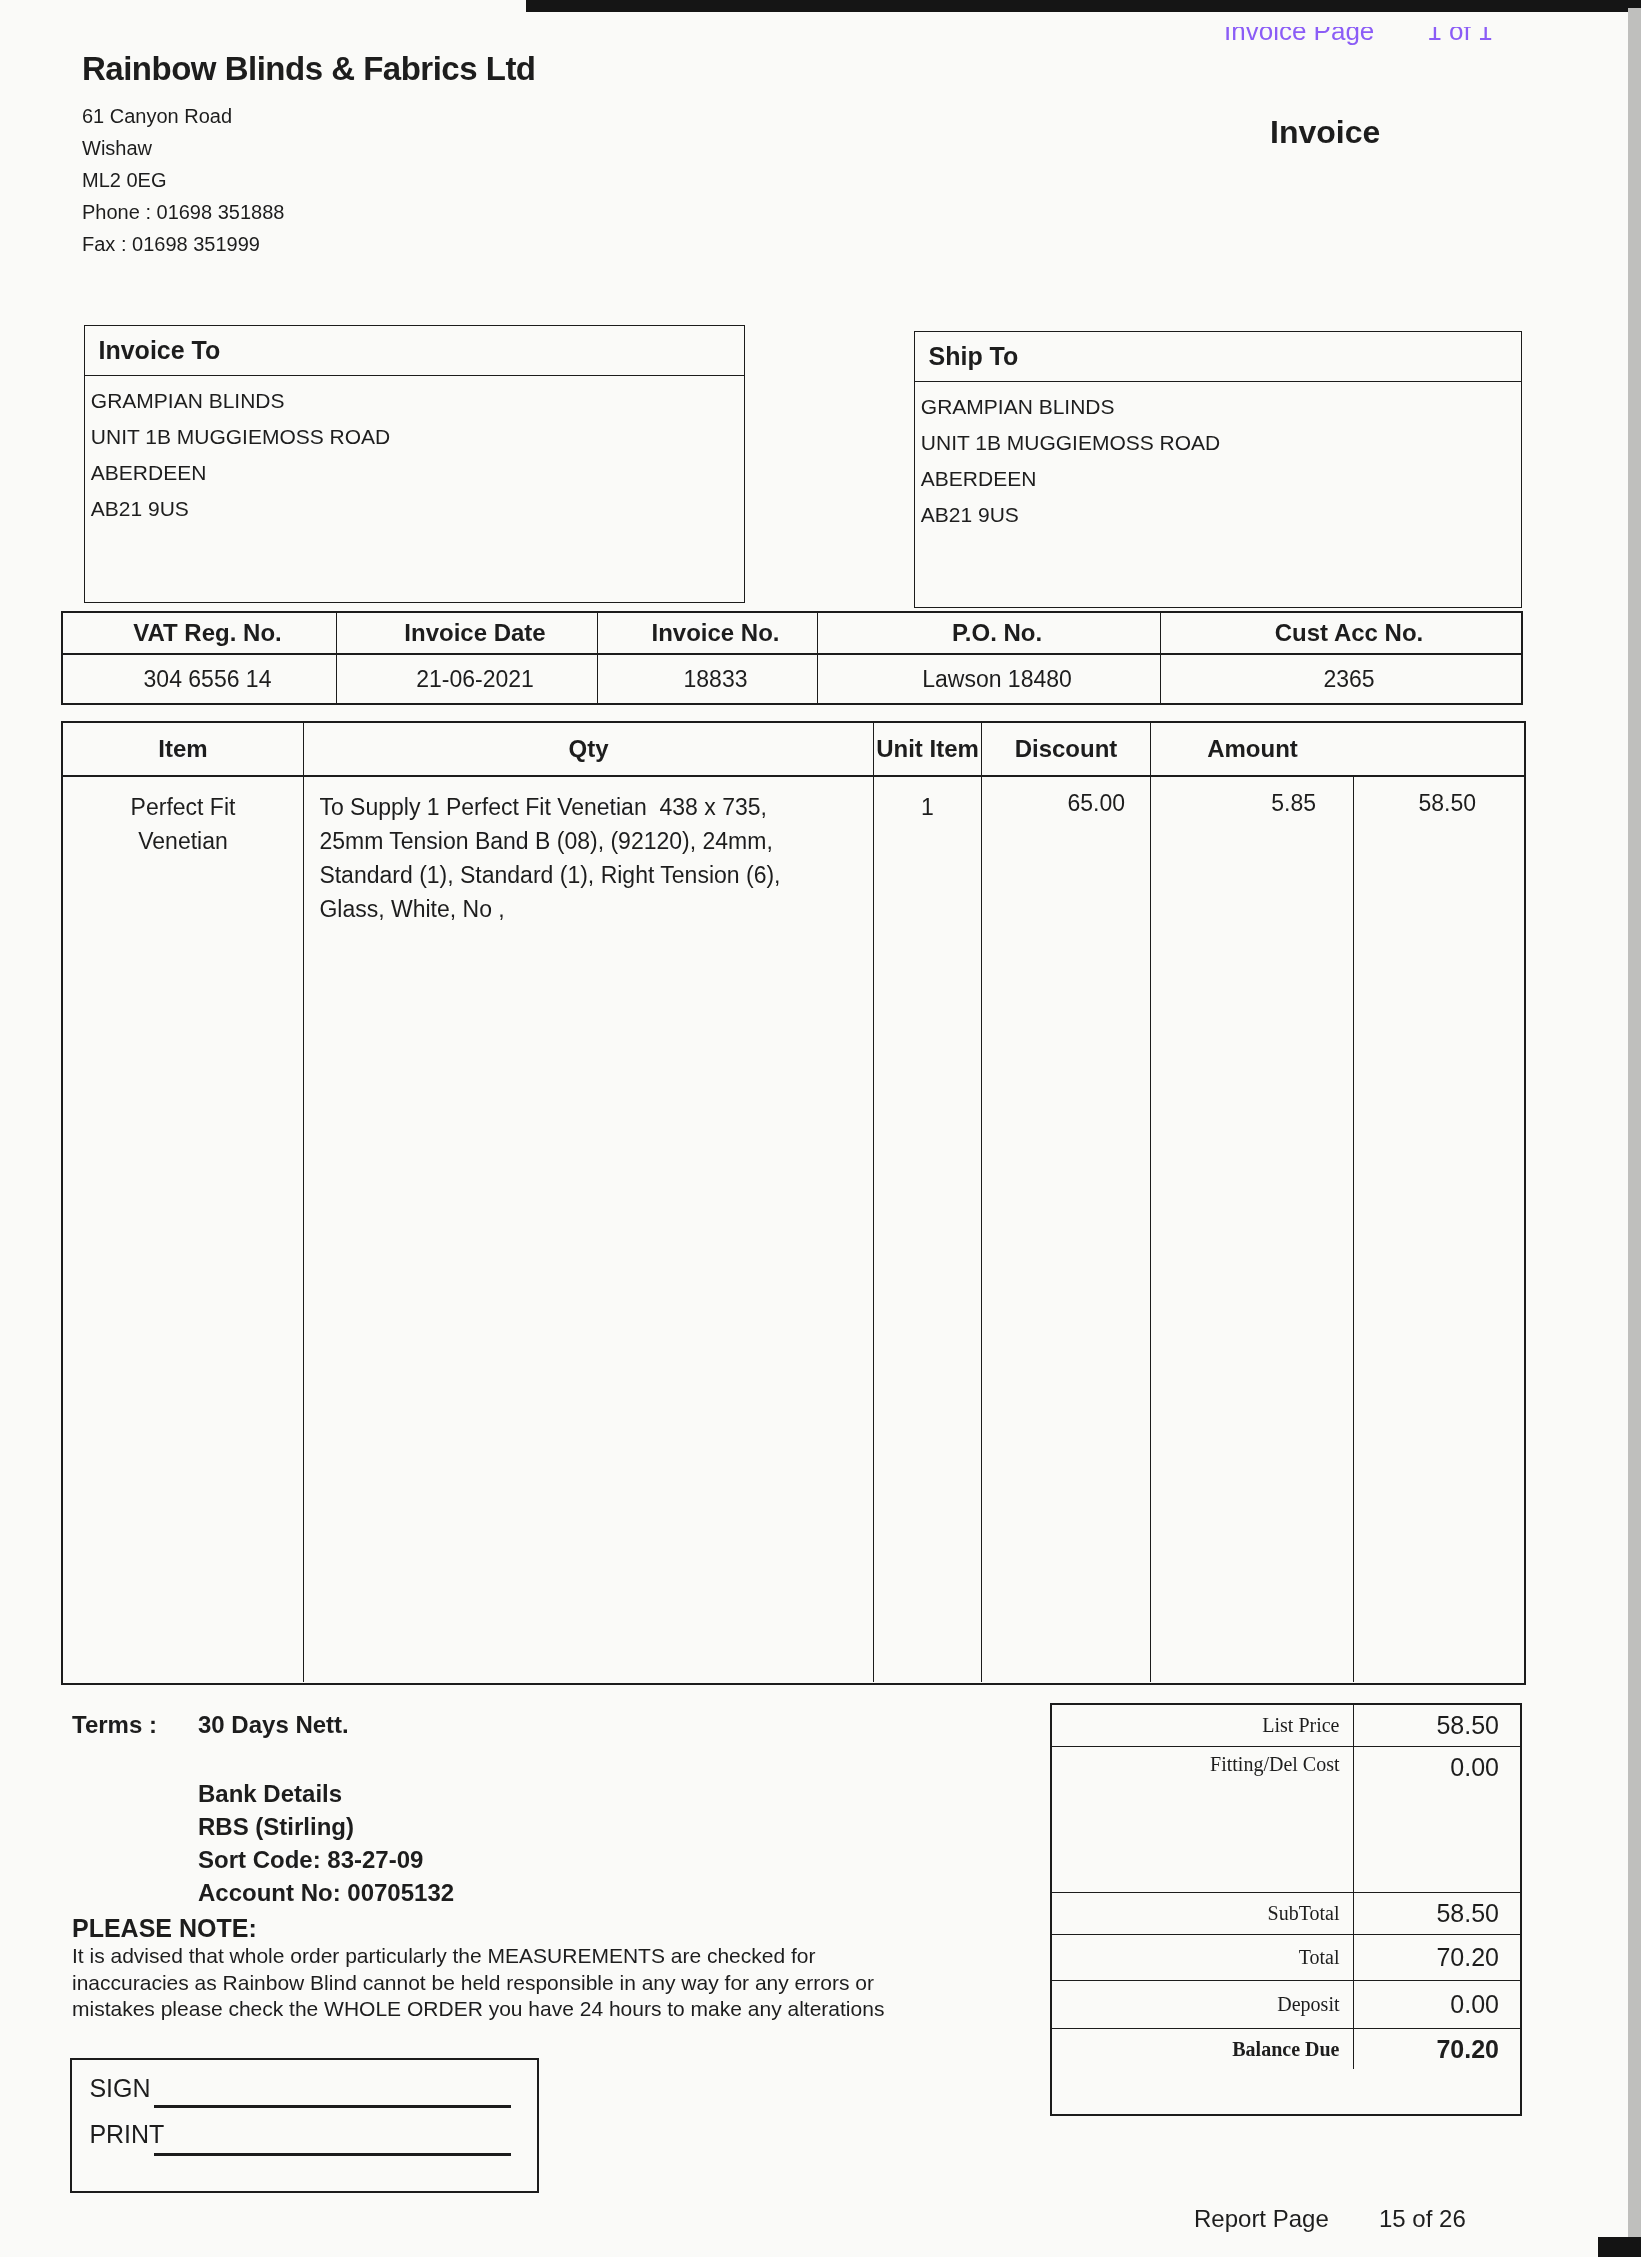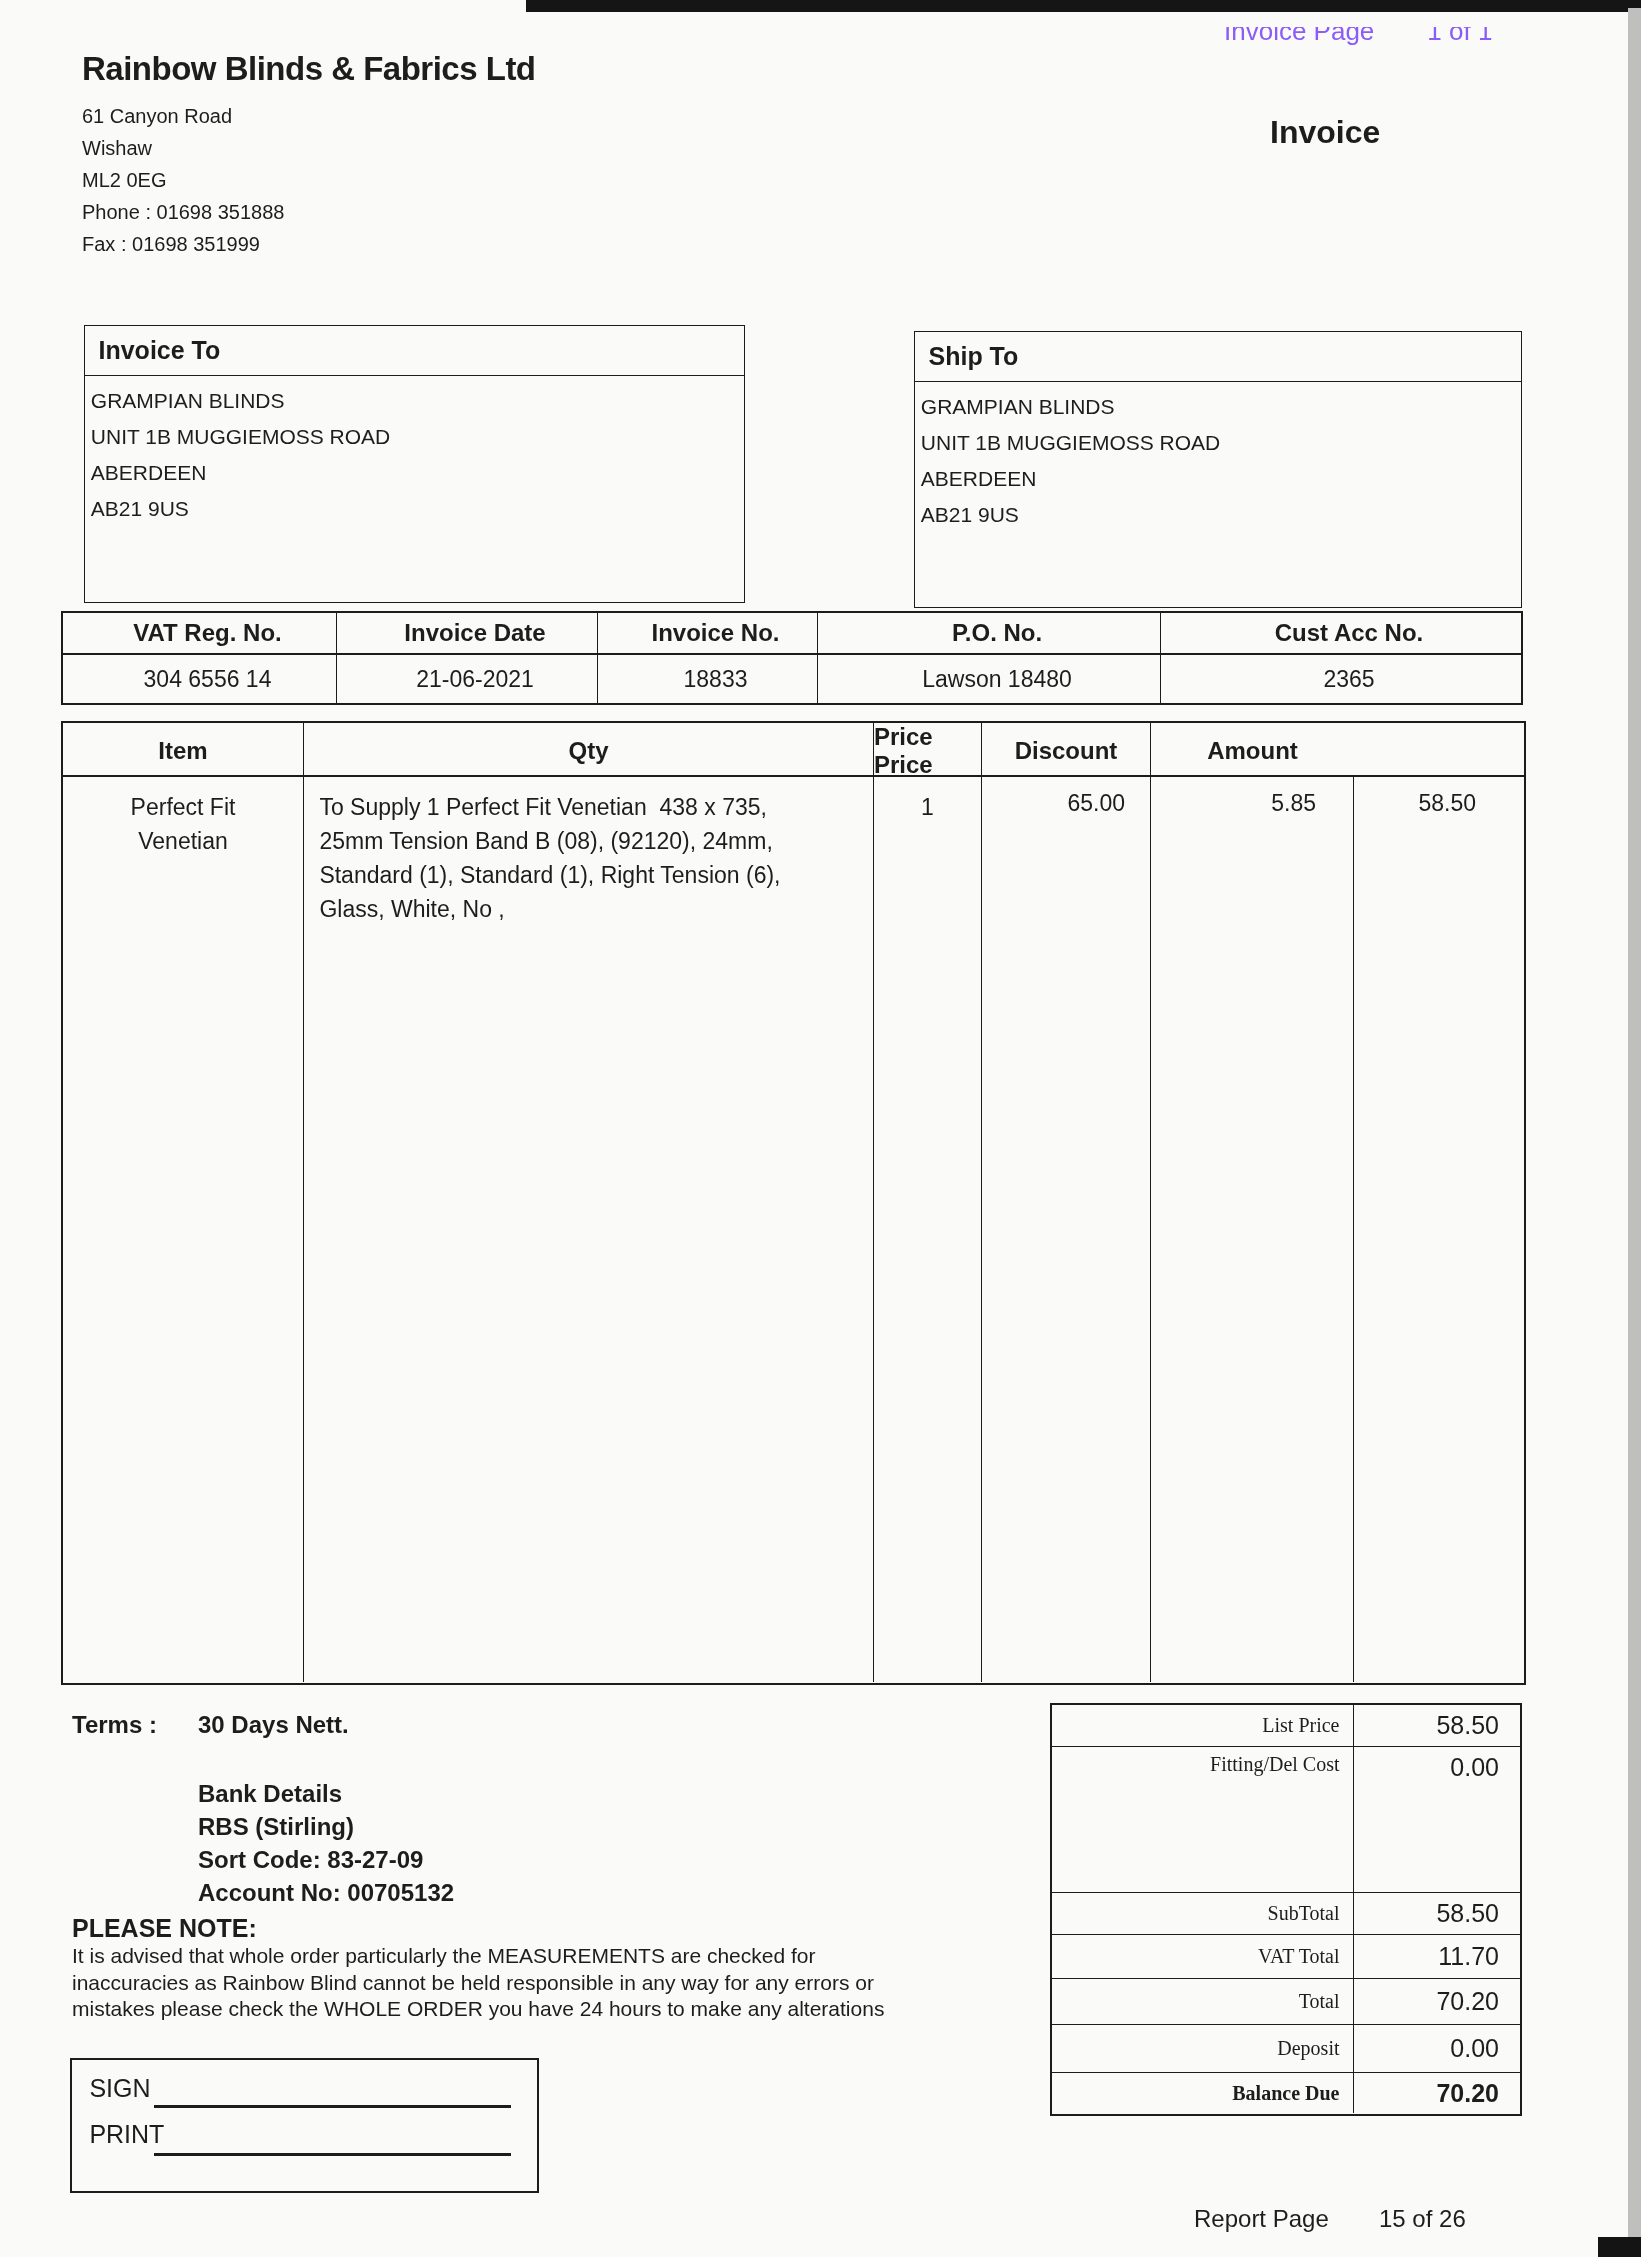--- a/index.html
+++ b/index.html
@@ -112,21 +112,21 @@
     <div class="mv">21-06-2021</div>
     <div class="mv">18833</div>
     <div class="mv">Lawson 18480</div>
     <div class="mv lastcol">2365</div>
   </div>
 
   <div class="box" style="left:61px;top:721px;width:1465px;height:964px;">
     <div class="it-head">
       <div class="ih">Item</div>
       <div class="ih">Qty</div>
-      <div class="ih">Price Price</div>
+      <div class="ih">Unit Item</div>
       <div class="ih">Discount</div>
       <div class="ih lastcol">Amount</div>
     </div>
     <div class="it-body">
       <div class="ic ic-center">
         <div>Perfect Fit</div>
         <div>Venetian</div>
       </div>
       <div class="ic ic-desc">
         <div>To Supply 1 Perfect Fit Venetian  438 x 735,</div>
@@ -164,24 +164,20 @@
       <div class="tv">58.50</div>
     </div>
     <div class="trow row-top" style="height:146px;">
       <div class="tl">Fitting/Del Cost</div>
       <div class="tv">0.00</div>
     </div>
     <div class="trow" style="height:42px;">
       <div class="tl">SubTotal</div>
       <div class="tv">58.50</div>
     </div>
-    <div class="trow" style="height:44px;">
-      <div class="tl">VAT Total</div>
-      <div class="tv">11.70</div>
-    </div>
     <div class="trow" style="height:46px;">
       <div class="tl">Total</div>
       <div class="tv">70.20</div>
     </div>
     <div class="trow" style="height:48px;">
       <div class="tl">Deposit</div>
       <div class="tv">0.00</div>
     </div>
     <div class="trow b" style="height:40px;">
       <div class="tl b">Balance Due</div>

